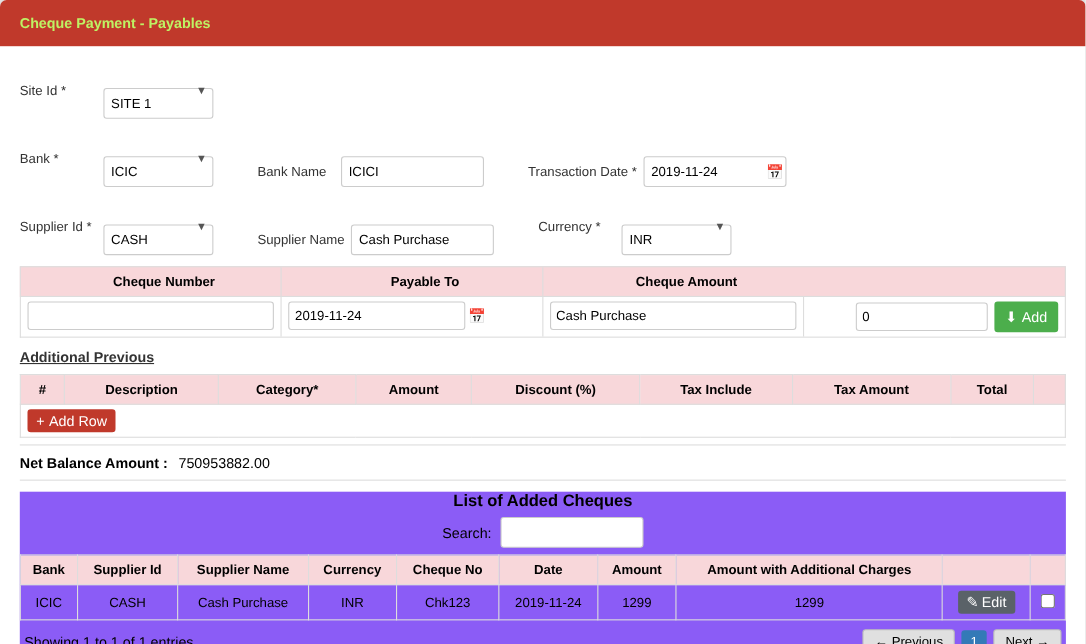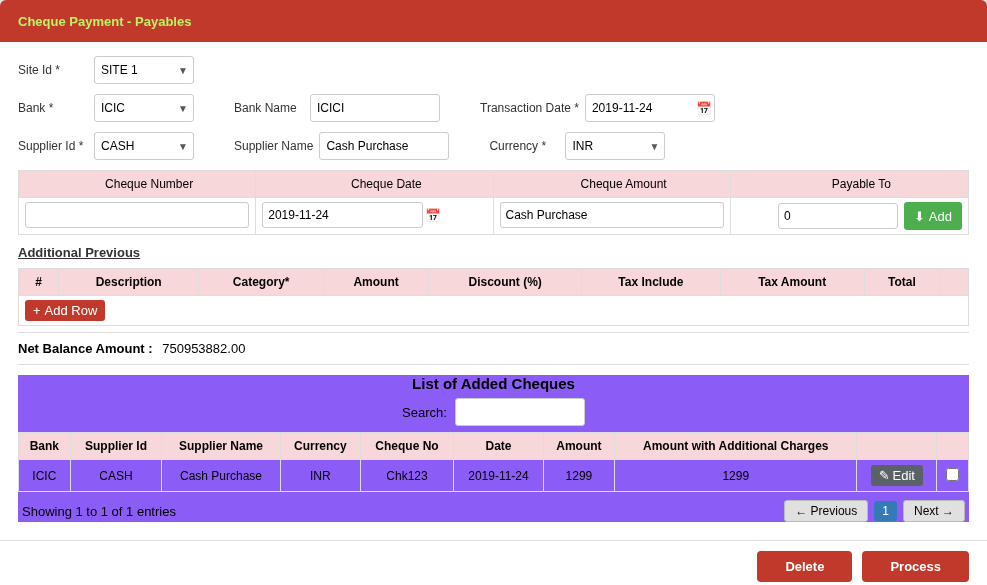--- a/index.html
+++ b/index.html
@@ -5,28 +5,28 @@
     * { box-sizing: border-box; margin: 0; padding: 0; font-family: Arial, sans-serif; font-size: 13px; }
     body { background: #f0f0f0; display: flex; justify-content: center; align-items: center; min-height: 100vh; }
     .container { width: 987px; background: #fff; border-radius: 6px; overflow: hidden; box-shadow: 0 2px 10px rgba(0,0,0,0.3); }
     .header { background: #c0392b; color: #bef264; padding: 12px 18px; font-size: 16px; font-weight: bold; }
     .body { padding: 14px 18px; }
     .form-row { display: flex; align-items: flex-end; margin-bottom: 10px; gap: 10px; }
     .form-group { display: flex; align-items: center; gap: 6px; }
     .form-label { font-size: 12px; color: #333; white-space: nowrap; min-width: 70px; }
     .form-control { border: 1px solid #ccc; border-radius: 3px; padding: 4px 6px; font-size: 12px; height: 28px; }
     .select-wrap { position: relative; display: inline-flex; align-items: center; }
-    .select-wrap select { appearance: none; border: 1px solid #ccc; border-radius: 3px; padding: 4px 24px 4px 6px; font-size: 12px; height: 28px; background: #fff; min-width: 100px; }
+    .select-wrap select { appearance: none; border: 1px solid #ccc; border-radius: 3px; padding: 4px 24px 4px 6px; font-size: 12px; height: 28px; background: #fff; min-width: 100px; margin-top: 24px; }
     .select-wrap .arrow { position: absolute; right: 6px; pointer-events: none; color: #555; font-size: 10px; }
     .input-icon-wrap { position: relative; display: inline-flex; align-items: center; }
     .input-icon-wrap input { padding-right: 28px; }
     .cal-btn { position: absolute; right: 2px; background: none; border: none; cursor: pointer; color: #555; font-size: 13px; }
     .cheque-section { margin-bottom: 10px; }
     .table-header-row { display: grid; grid-template-columns: 1fr 1fr 1fr 1fr; background: #f8d7da; border: 1px solid #ddd; }
-    .table-header-row .th { padding: 6px 10px; font-weight: normal; font-size: 12px; text-align: center; border-right: 1px solid #ddd; margin-left: 24px; }
+    .table-header-row .th { padding: 6px 10px; font-weight: bold; font-size: 12px; text-align: center; border-right: 1px solid #ddd; margin-left: 24px; }
     .table-header-row .th:last-child { border-right: none; }
     .table-data-row { display: grid; grid-template-columns: 1fr 1fr 1fr 1fr; border: 1px solid #ddd; border-top: none; }
     .table-data-row .td { padding: 4px 6px; border-right: 1px solid #ddd; }
     .table-data-row .td:last-child { border-right: none; display: flex; align-items: center; justify-content: flex-end; gap: 6px; }
     .td input { width: 100%; border: 1px solid #ccc; border-radius: 3px; padding: 3px 5px; height: 26px; font-size: 12px; }
     .add-btn { background: #4cae4c; color: #fff; border: none; border-radius: 3px; padding: 4px 10px; cursor: pointer; font-size: 12px; display: flex; align-items: center; gap: 4px; height: 28px; }
     .section-title { font-weight: bold; text-decoration: underline; font-size: 13px; margin: 8px 0 8px 0; color: #333; }
     .charges-table { width: 100%; border-collapse: collapse; margin-bottom: 6px; }
     .charges-table th { background: #f8d7da; border: 1px solid #ddd; padding: 6px 8px; font-size: 12px; text-align: center; }
     .charges-table td { border: 1px solid #ddd; padding: 5px 8px; font-size: 12px; }
@@ -118,23 +118,22 @@
             <option>INR</option>
           </select>
           <span class="arrow">▼</span>
         </div>
       </div>
     </div>
 
     <div class="cheque-section">
       <div class="table-header-row">
         <div class="th">Cheque Number</div>
-        <div class="th">Cheque Date</div>
+        <div class="th">Payable To</div>
         <div class="th">Cheque Amount</div>
-        <div class="th">Payable To</div>
       </div>
       <div class="table-data-row">
         <div class="td">
           <input type="text" style="">
         </div>
         <div class="td">
           <div class="input-icon-wrap">
             <input type="text" style="width: calc(100% - 24px);" value="2019-11-24">
             <button class="cal-btn" style="position:static; margin-left:2px;">📅</button>
           </div>

